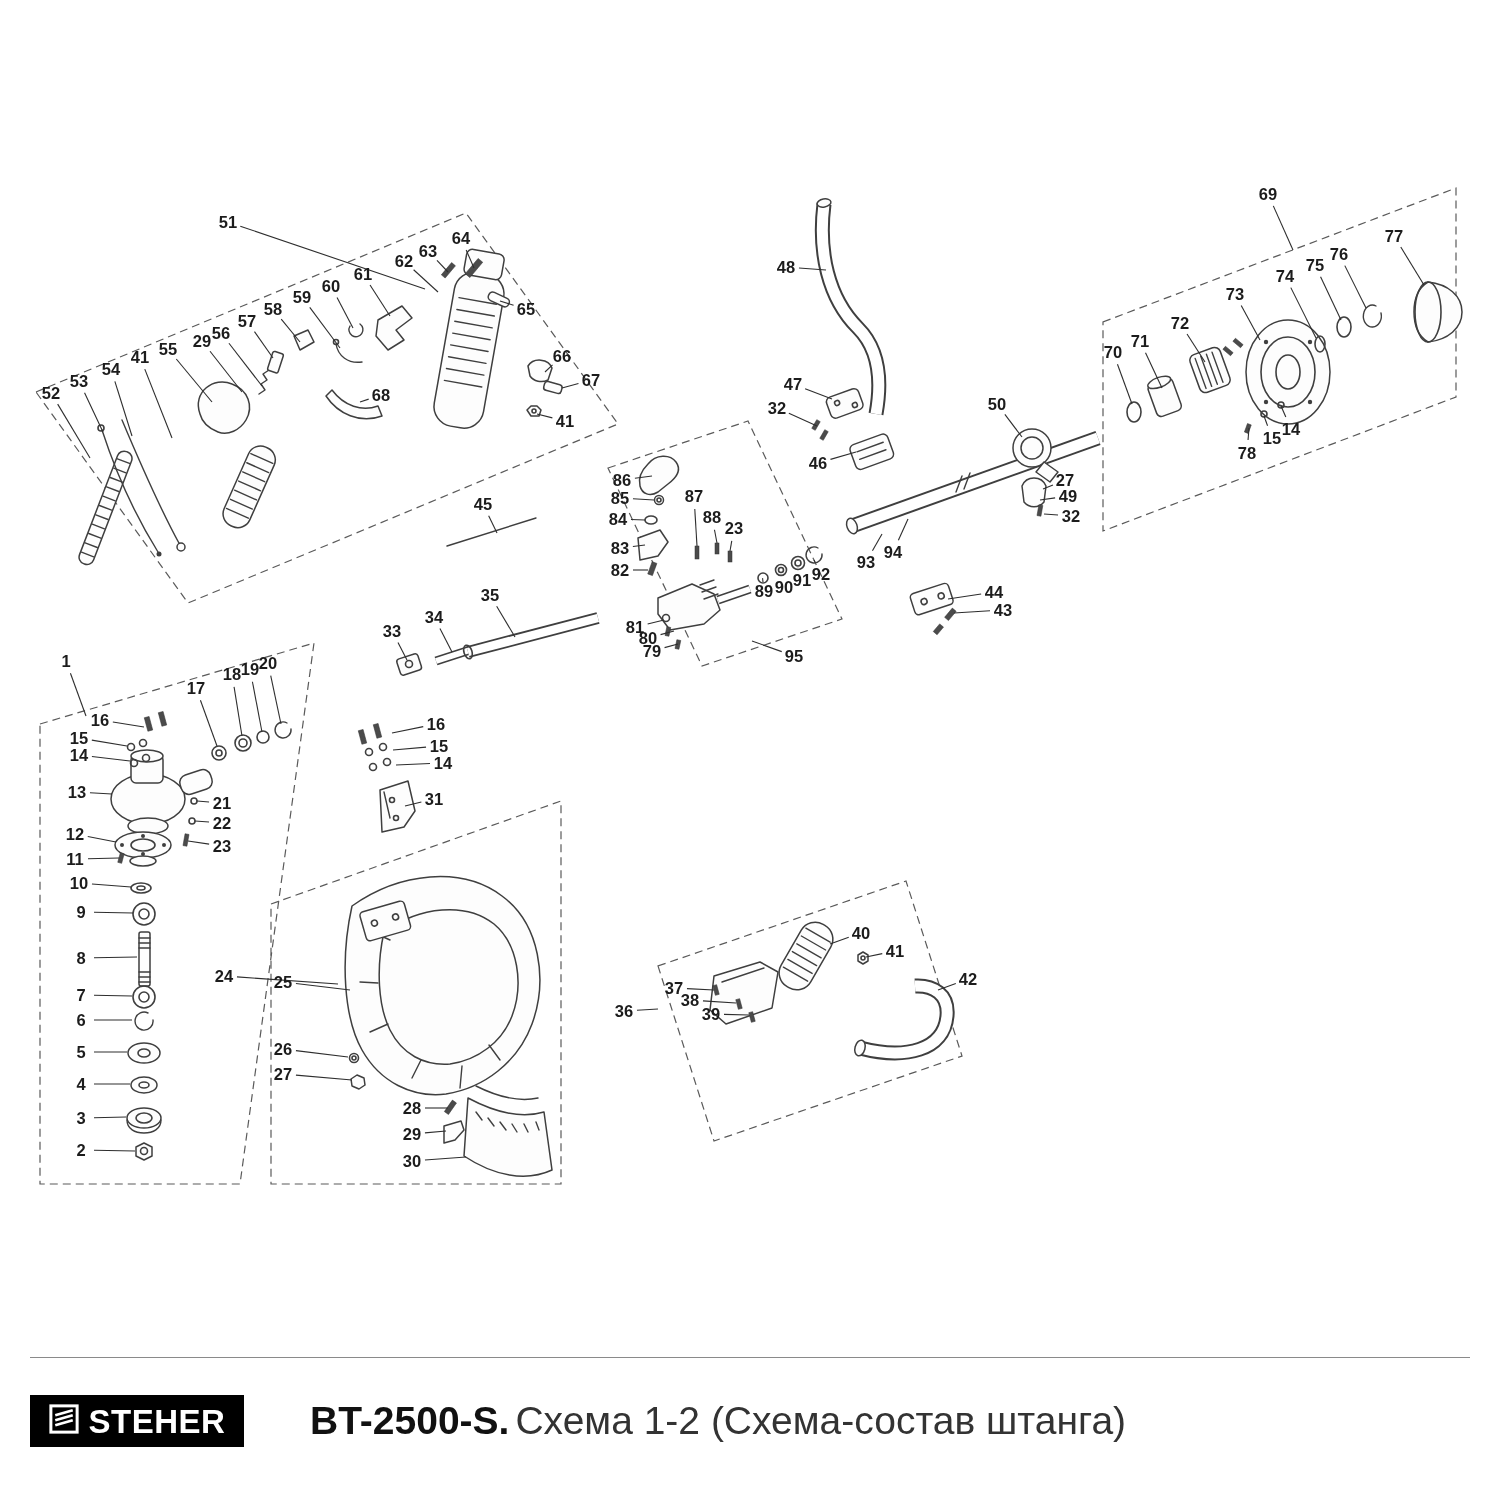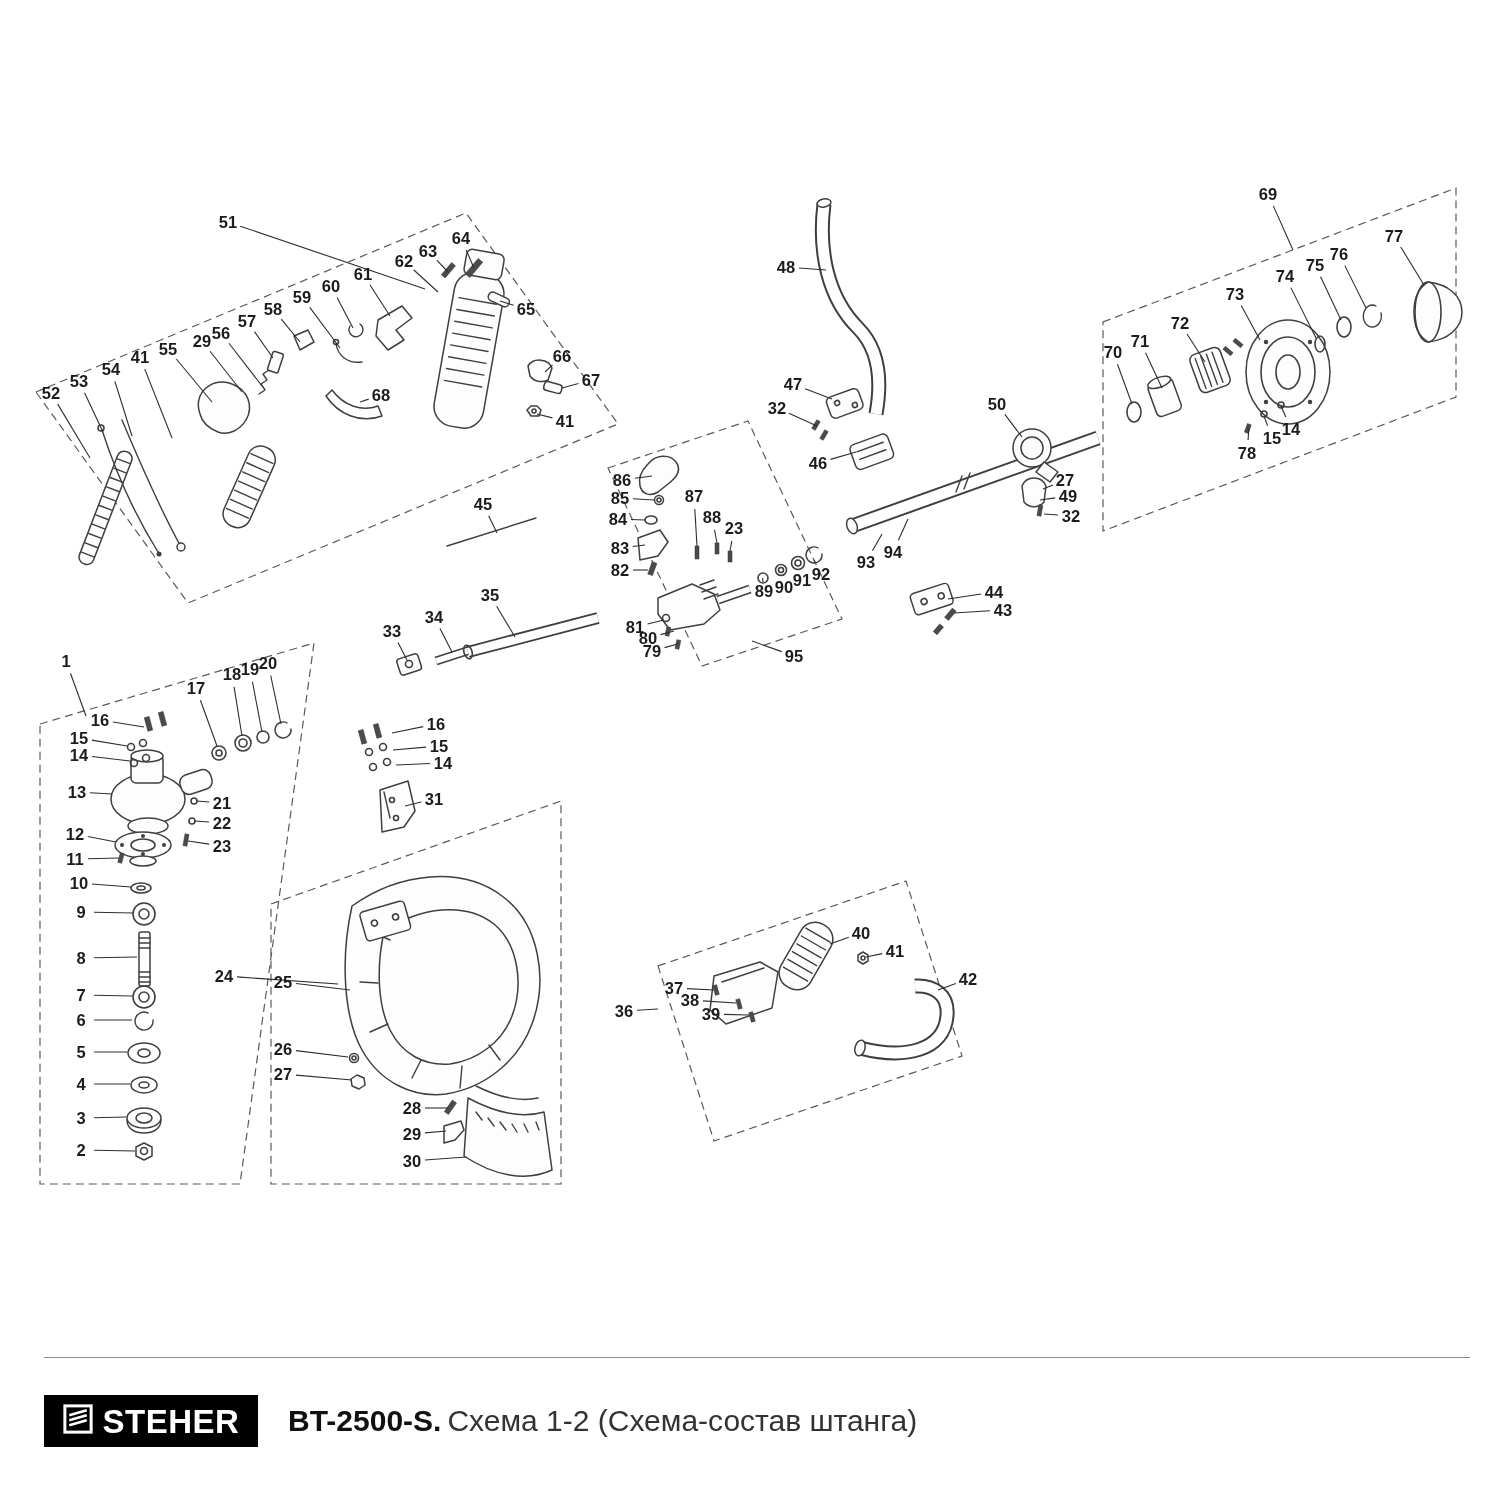--- a/index.html
+++ b/index.html
@@ -14,26 +14,26 @@
   .dot{fill:#3f3f3f;}
   .t-out{stroke:#3f3f3f;stroke-width:15;fill:none;}
   .t-in{stroke:#fff;stroke-width:11;fill:none;}
   .t2-out{stroke:#3f3f3f;stroke-width:12;fill:none;}
   .t2-in{stroke:#fff;stroke-width:8.5;fill:none;}
   .t3-out{stroke:#3f3f3f;stroke-width:9;fill:none;}
   .t3-in{stroke:#fff;stroke-width:6;fill:none;}
   .callout-line{stroke:#2e2e2e;stroke-width:1.1;}
   .callout-text{font-family:"Liberation Sans",sans-serif;font-size:16.5px;font-weight:700;fill:#1c1c1c;}
   
-  .footer{position:absolute;left:44px;right:30px;top:1357px;}
+  .footer{position:absolute;left:30px;right:30px;top:1357px;}
   .footer-rule{border-top:1px solid #8a8a8a;height:0;}
   .footer-row{margin-top:37px;display:flex;align-items:center;gap:30px;}
   .logo{background:#000;width:214px;height:52px;display:flex;align-items:center;justify-content:center;gap:10px;flex:0 0 auto;}
   .logo-text{color:#fff;font-weight:700;font-size:33px;letter-spacing:.5px;line-height:1;}
-  .footer-title{font-size:30px;color:#222;white-space:nowrap;}
+  .footer-title{font-size:39px;color:#222;white-space:nowrap;margin-left:36px;}
   .model{font-weight:700;color:#111;}
   .subtitle{font-weight:400;color:#333;margin-left:6px;}
 </style>
 </head>
 <body>
 
 <div class="page">
 
   <svg id="diagram" width="1500" height="1500" viewBox="0 0 1500 1500" xmlns="http://www.w3.org/2000/svg">
 

